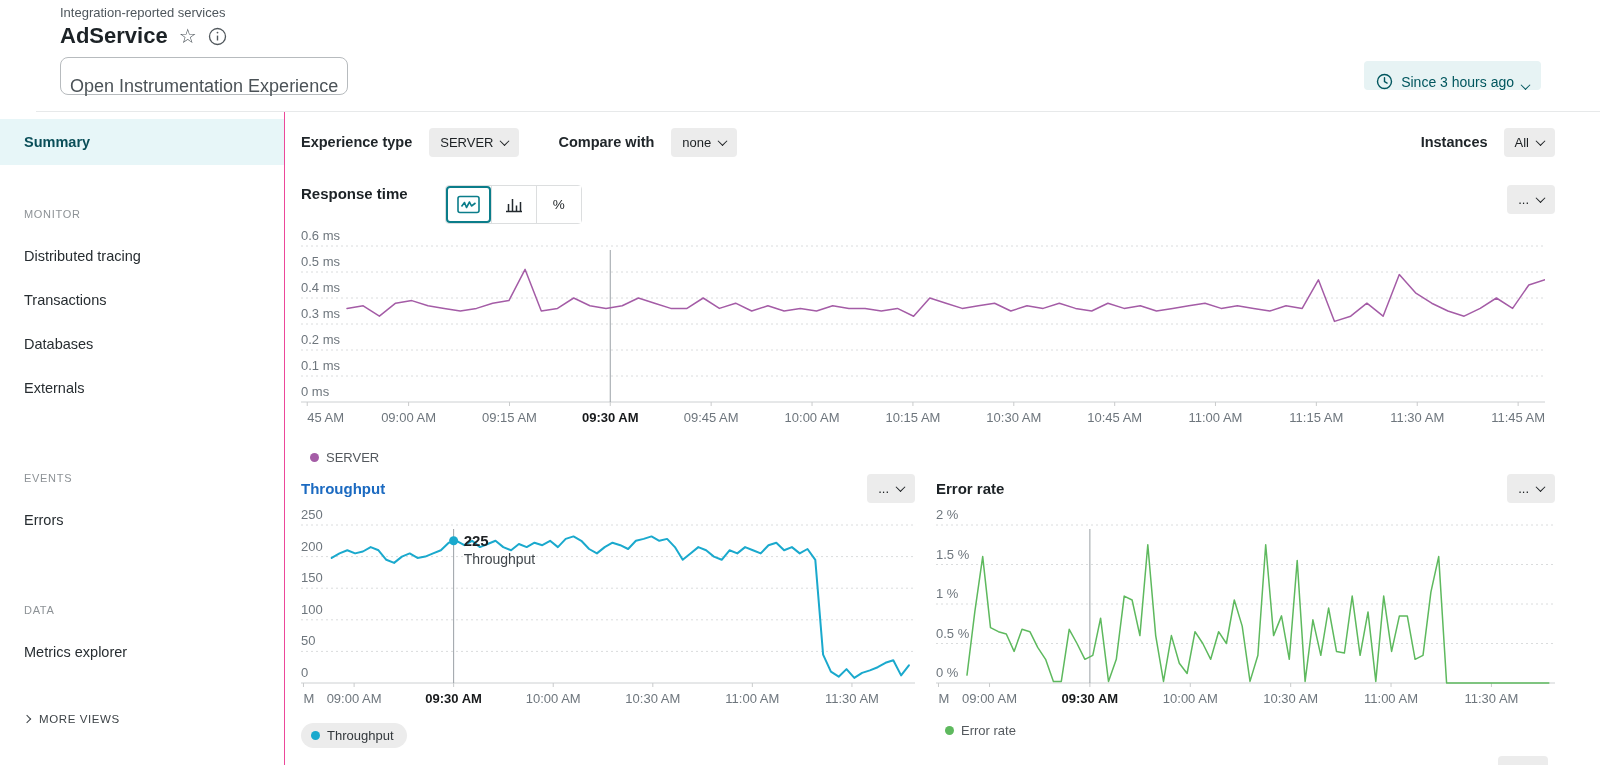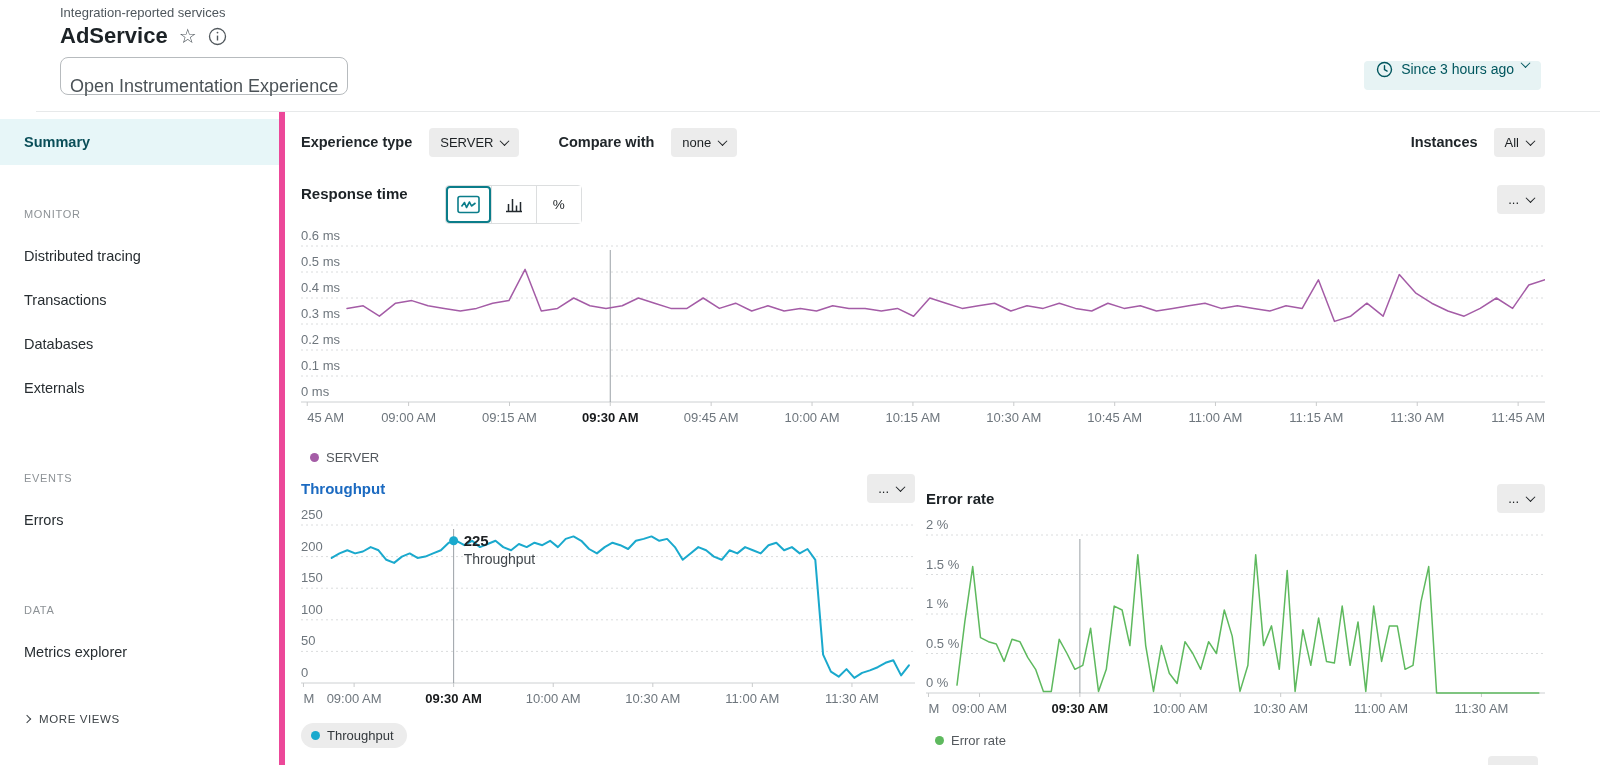--- a/index.html
+++ b/index.html
@@ -12,33 +12,33 @@
   .topbar { position:relative; height:112px; border-bottom:1px solid #e7e9ea;margin-left:36px; }
   .breadcrumb { position:absolute; left:24px; top:5px; font-size:13px; color:#4e565c; cursor:pointer; }
   .title-row { position:absolute; left:24px; top:23px; display:flex; align-items:center; gap:11px; }
   .page-title { font-size:22px; font-weight:700; color:#1c2226; }
   .star-ic { font-size:20px; color:#4e565c; line-height:1; cursor:pointer; }
   .info-ic { display:inline-flex; cursor:pointer; color:#50575c; }
   .open-instr { position:absolute; left:24px; top:57px; height:22px; padding:18px 9px;
     background:#fff; border:1px solid #b7bbbe; border-radius:8px;
     font-size:18px; color:#4b5257; }
   .time-pill { position:absolute; right:59px; top:61px; height:29px; display:inline-flex;
-    align-items:flex-start; gap:8px; padding:0 12px; background:#e7f3f4; border:none;
+    align-items:flex-end; gap:8px; padding:0 12px; background:#e7f3f4; border:none;
     border-radius:4px; font-size:14px; color:#01565e; }
 
   .chev { width:7px; height:7px; border-right:1.6px solid currentColor;
     border-bottom:1.6px solid currentColor; transform:rotate(45deg) translate(-1px,-1px);
     display:inline-block; }
   .chev-right { width:6px; height:6px; border-top:1.6px solid currentColor;
     border-right:1.6px solid currentColor; transform:rotate(45deg);
     display:inline-block; margin-right:9px; }
 
   
   .body-row { display:flex; height:653px; }
-  .sidebar { width:285px; flex-shrink:0; border-right:6px solid #ec4899; }
+  .sidebar { width:285px; flex-shrink:0; border-right:1px solid #ec4899; }
   .nav-active { margin-top:7px; height:46px; display:flex; align-items:center;
     padding-left:24px; background:#e7f6f8; color:#0a4e58; font-weight:600;
     font-size:14.5px; cursor:pointer; }
   .nav-sec { margin:43px 0 0 24px; font-size:11px; letter-spacing:.7px; color:#8d9296; }
   .nav-item { margin:28px 0 0 24px; font-size:14.5px; color:#272d31; cursor:pointer; }
   .nav-gap { margin-top:76px; }
   .more-views { margin:53px 0 0 24px; font-size:11.5px; letter-spacing:.6px;
     color:#3d4periodic347; color:#3d4347; display:flex; align-items:center; cursor:pointer; }
 
   
@@ -59,21 +59,21 @@
     align-items:center; justify-content:center; border-left:1px solid #dcdedf;
     font-size:13.5px; color:#1d2124; }
   .tbtn:first-child { border-left:none; }
   .tbtn.active { box-shadow:inset 0 0 0 2px #0b7d8a; border-radius:4px; color:#0b7d8a; }
 
   .chart-big { width:1244px; height:198px; margin-top:5px; }
   .legend-row { display:flex; align-items:center; gap:7px; margin:22px 0 0 9px;
     font-size:13px; color:#54595e; cursor:pointer; }
   .dot { width:9px; height:9px; border-radius:50%; display:inline-block; }
 
-  .two-col { display:flex; gap:11px; margin-top:8px;align-items:flex-end; }
+  .two-col { display:flex; gap:21px; margin-top:8px; }
   .col-l { width:614px; }
   .col-r { width:619px; }
   .col-head { display:flex; align-items:center; height:30px; }
   .chart-small { width:100%; height:200px; margin-top:6px; }
   .legend-area { margin-top:14px; display:flex; align-items:center; }
   .legend-pill { display:inline-flex; align-items:center; gap:7px; background:#ececec;
     border-radius:14px; padding:5px 13px 5px 10px; font-size:13px; color:#33383c; cursor:pointer; }
   .legend-plain { display:inline-flex; align-items:center; gap:7px; font-size:13px;
     color:#54595e; margin-left:9px; cursor:pointer; }
 

